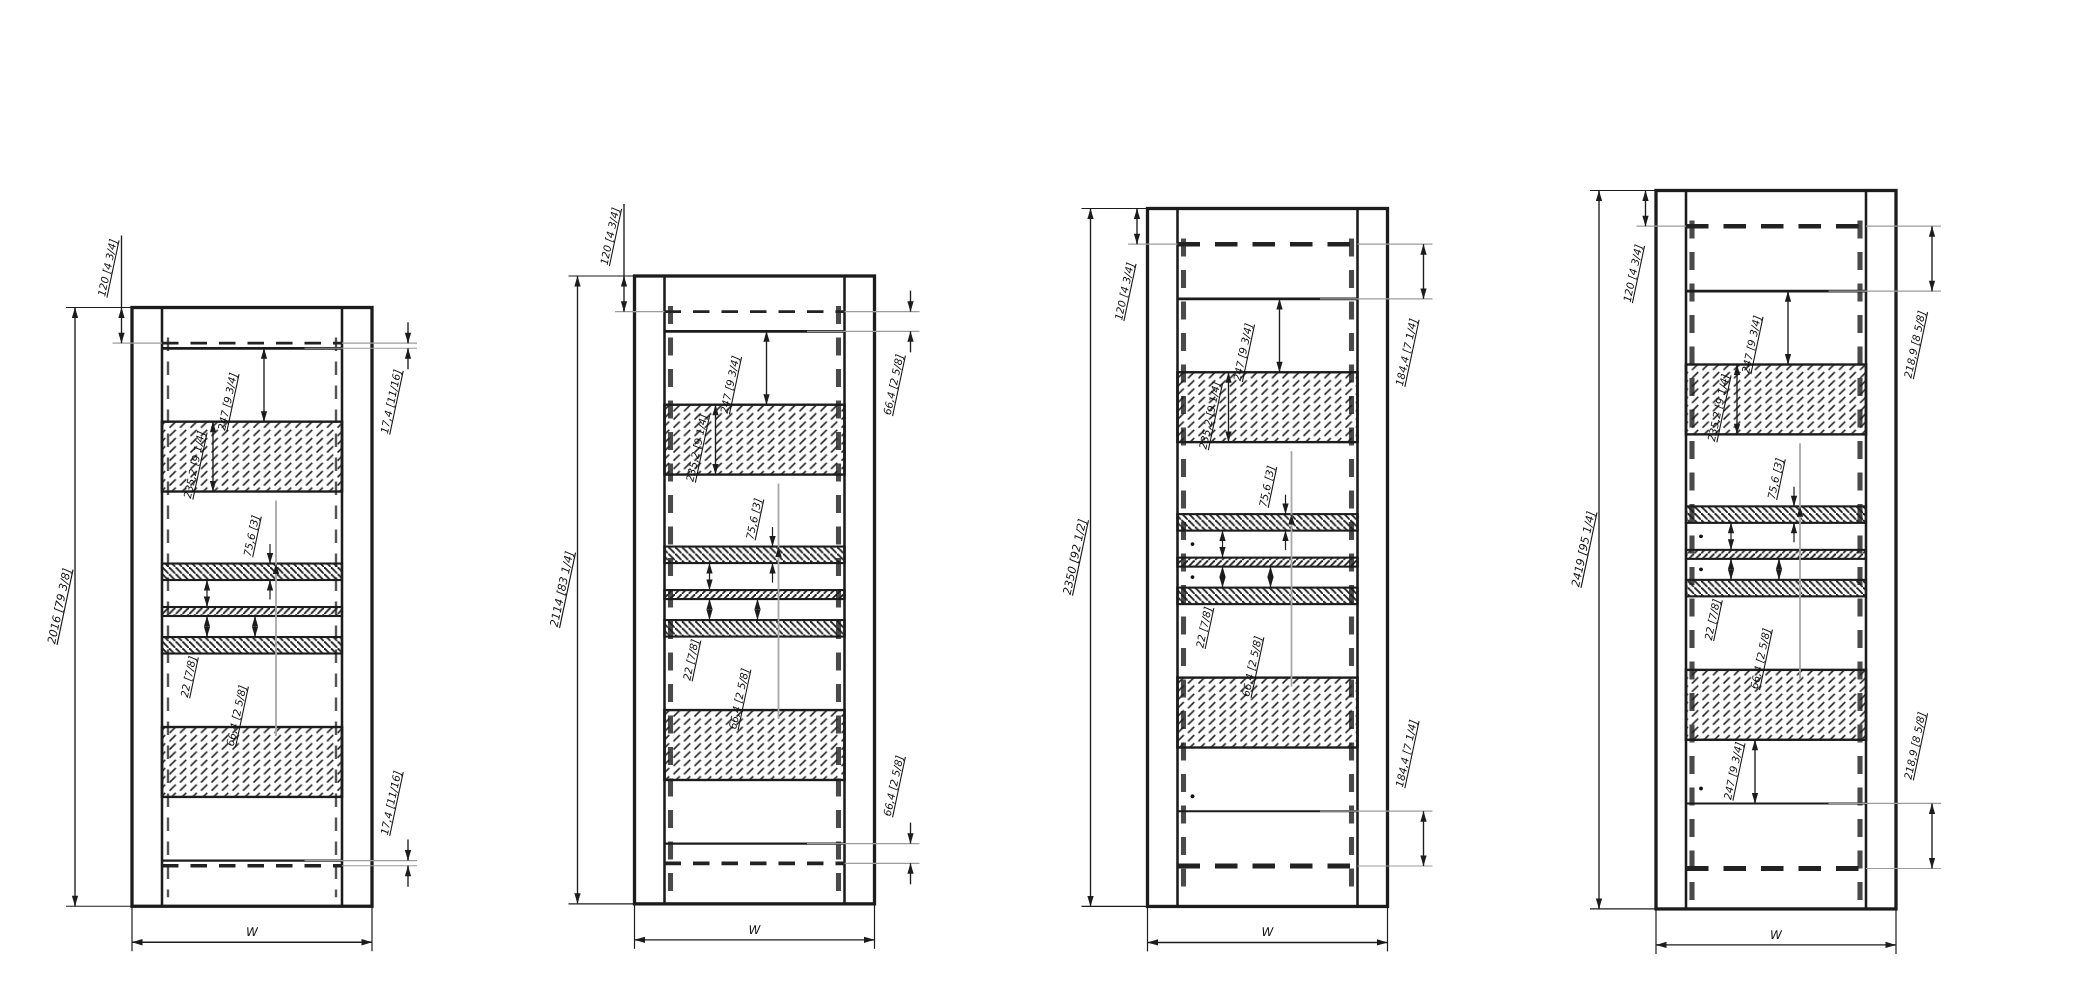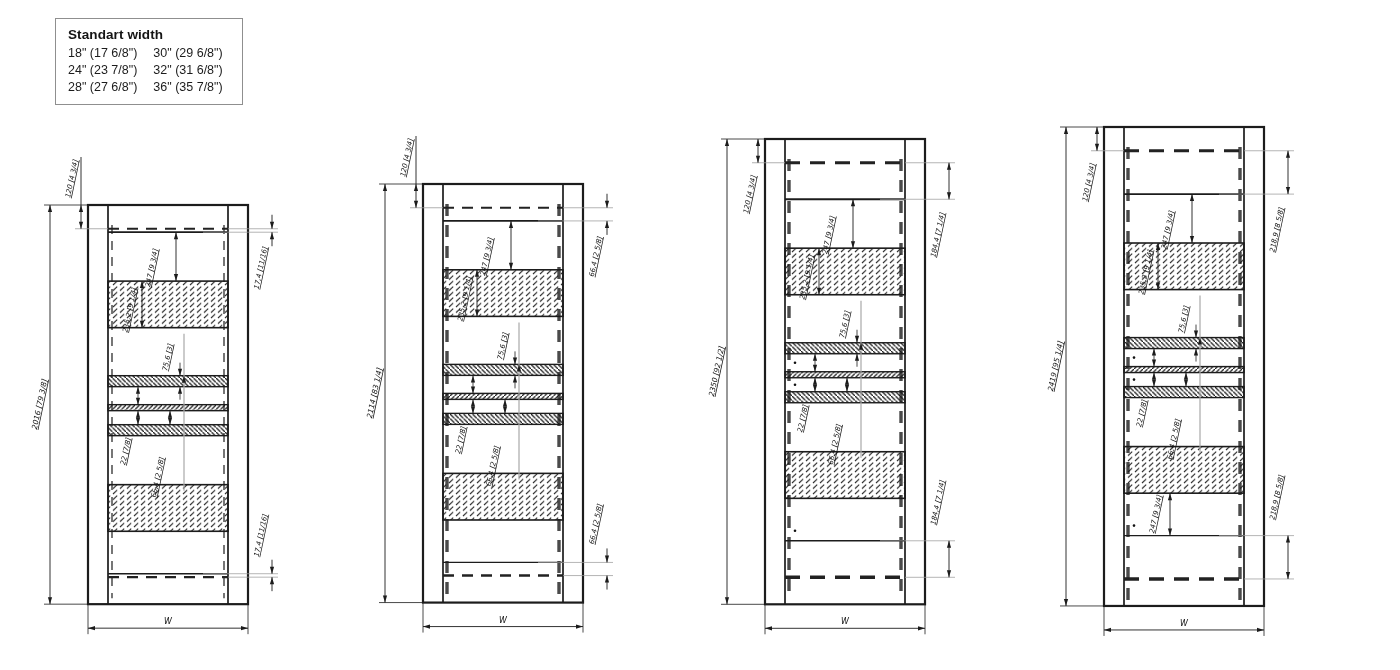--- a/index.html
+++ b/index.html
@@ -323,28 +323,13 @@
         <polygon points="1196,348.57779999999997 1193.9,355.57779999999997 1198.1,355.57779999999997" fill="#1c1c1c"></polygon>
         <text x="1144" y="413.57779999999997" text-anchor="middle" font-size="7" font-style="italic" fill="#111" text-decoration="underline" transform="rotate(-78 1144 413.57779999999997)">22 [7/8]</text>
         <text x="1176" y="439.57779999999997" text-anchor="middle" font-size="7" font-style="italic" fill="#111" text-decoration="underline" transform="rotate(-78 1176 439.57779999999997)">66,4 [2 5/8]</text>
         <line x1="1170" y1="493.1778" x2="1170" y2="535.6197999999999" stroke="#1c1c1c" stroke-width="0.9"></line>
         <polygon points="1170,493.1778 1167.9,500.1778 1172.1,500.1778" fill="#1c1c1c"></polygon>
         <polygon points="1170,535.6197999999999 1167.9,528.6197999999999 1172.1,528.6197999999999" fill="#1c1c1c"></polygon>
         <text x="1158" y="514.3987999999999" text-anchor="middle" font-size="7" font-style="italic" fill="#111" text-decoration="underline" transform="rotate(-78 1158 514.3987999999999)">247 [9 3/4]</text>
       </g>
     </svg>
 
-  <div class="legend">
-    <div class="legend-title">Standart width</div>
-    <div class="legend-cols">
-      <div class="legend-col">
-        <div>18" (17 6/8")</div>
-        <div>24" (23 7/8")</div>
-        <div>28" (27 6/8")</div>
-      </div>
-      <div class="legend-col">
-        <div>30" (29 6/8")</div>
-        <div>32" (31 6/8")</div>
-        <div>36" (35 7/8")</div>
-      </div>
-    </div>
-  </div>
 </div>
 
 </body></html>

